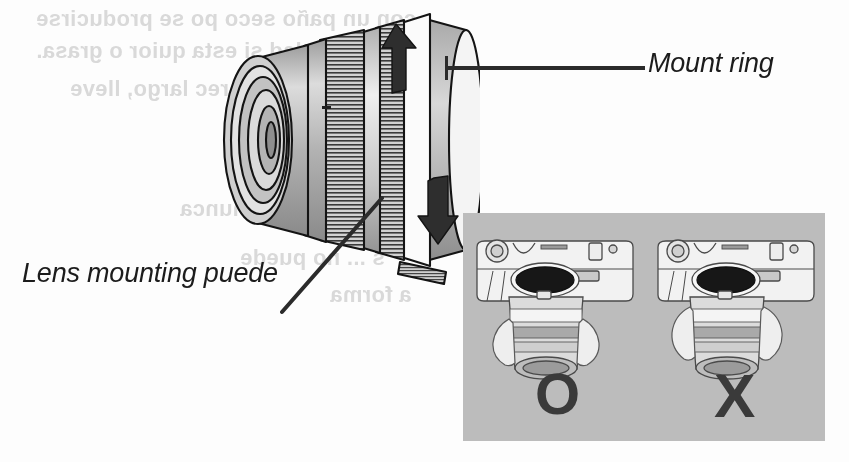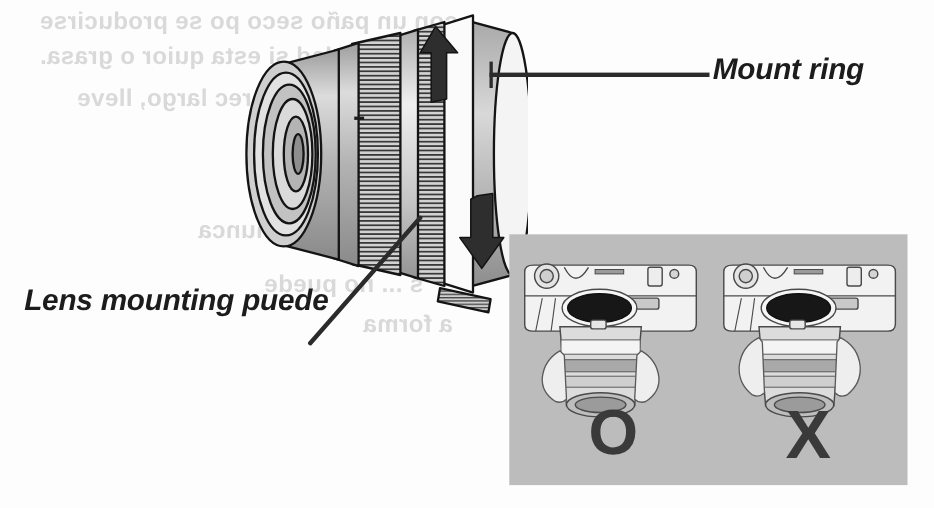--- a/index.html
+++ b/index.html
@@ -36,21 +36,20 @@
 
   
   .label {
     position: absolute;
     font-family: "Liberation Sans", sans-serif;
     font-style: italic;
     font-size: 27px;
     color: #1c1c1c;
     white-space: nowrap;
     letter-spacing: -0.2px;
-    font-weight: bold;
   }
   .leader {
     position: absolute;
     background: #2b2b2b;
   }
 
   
   #inset-panel {
     position: absolute;
     left: 463px;

